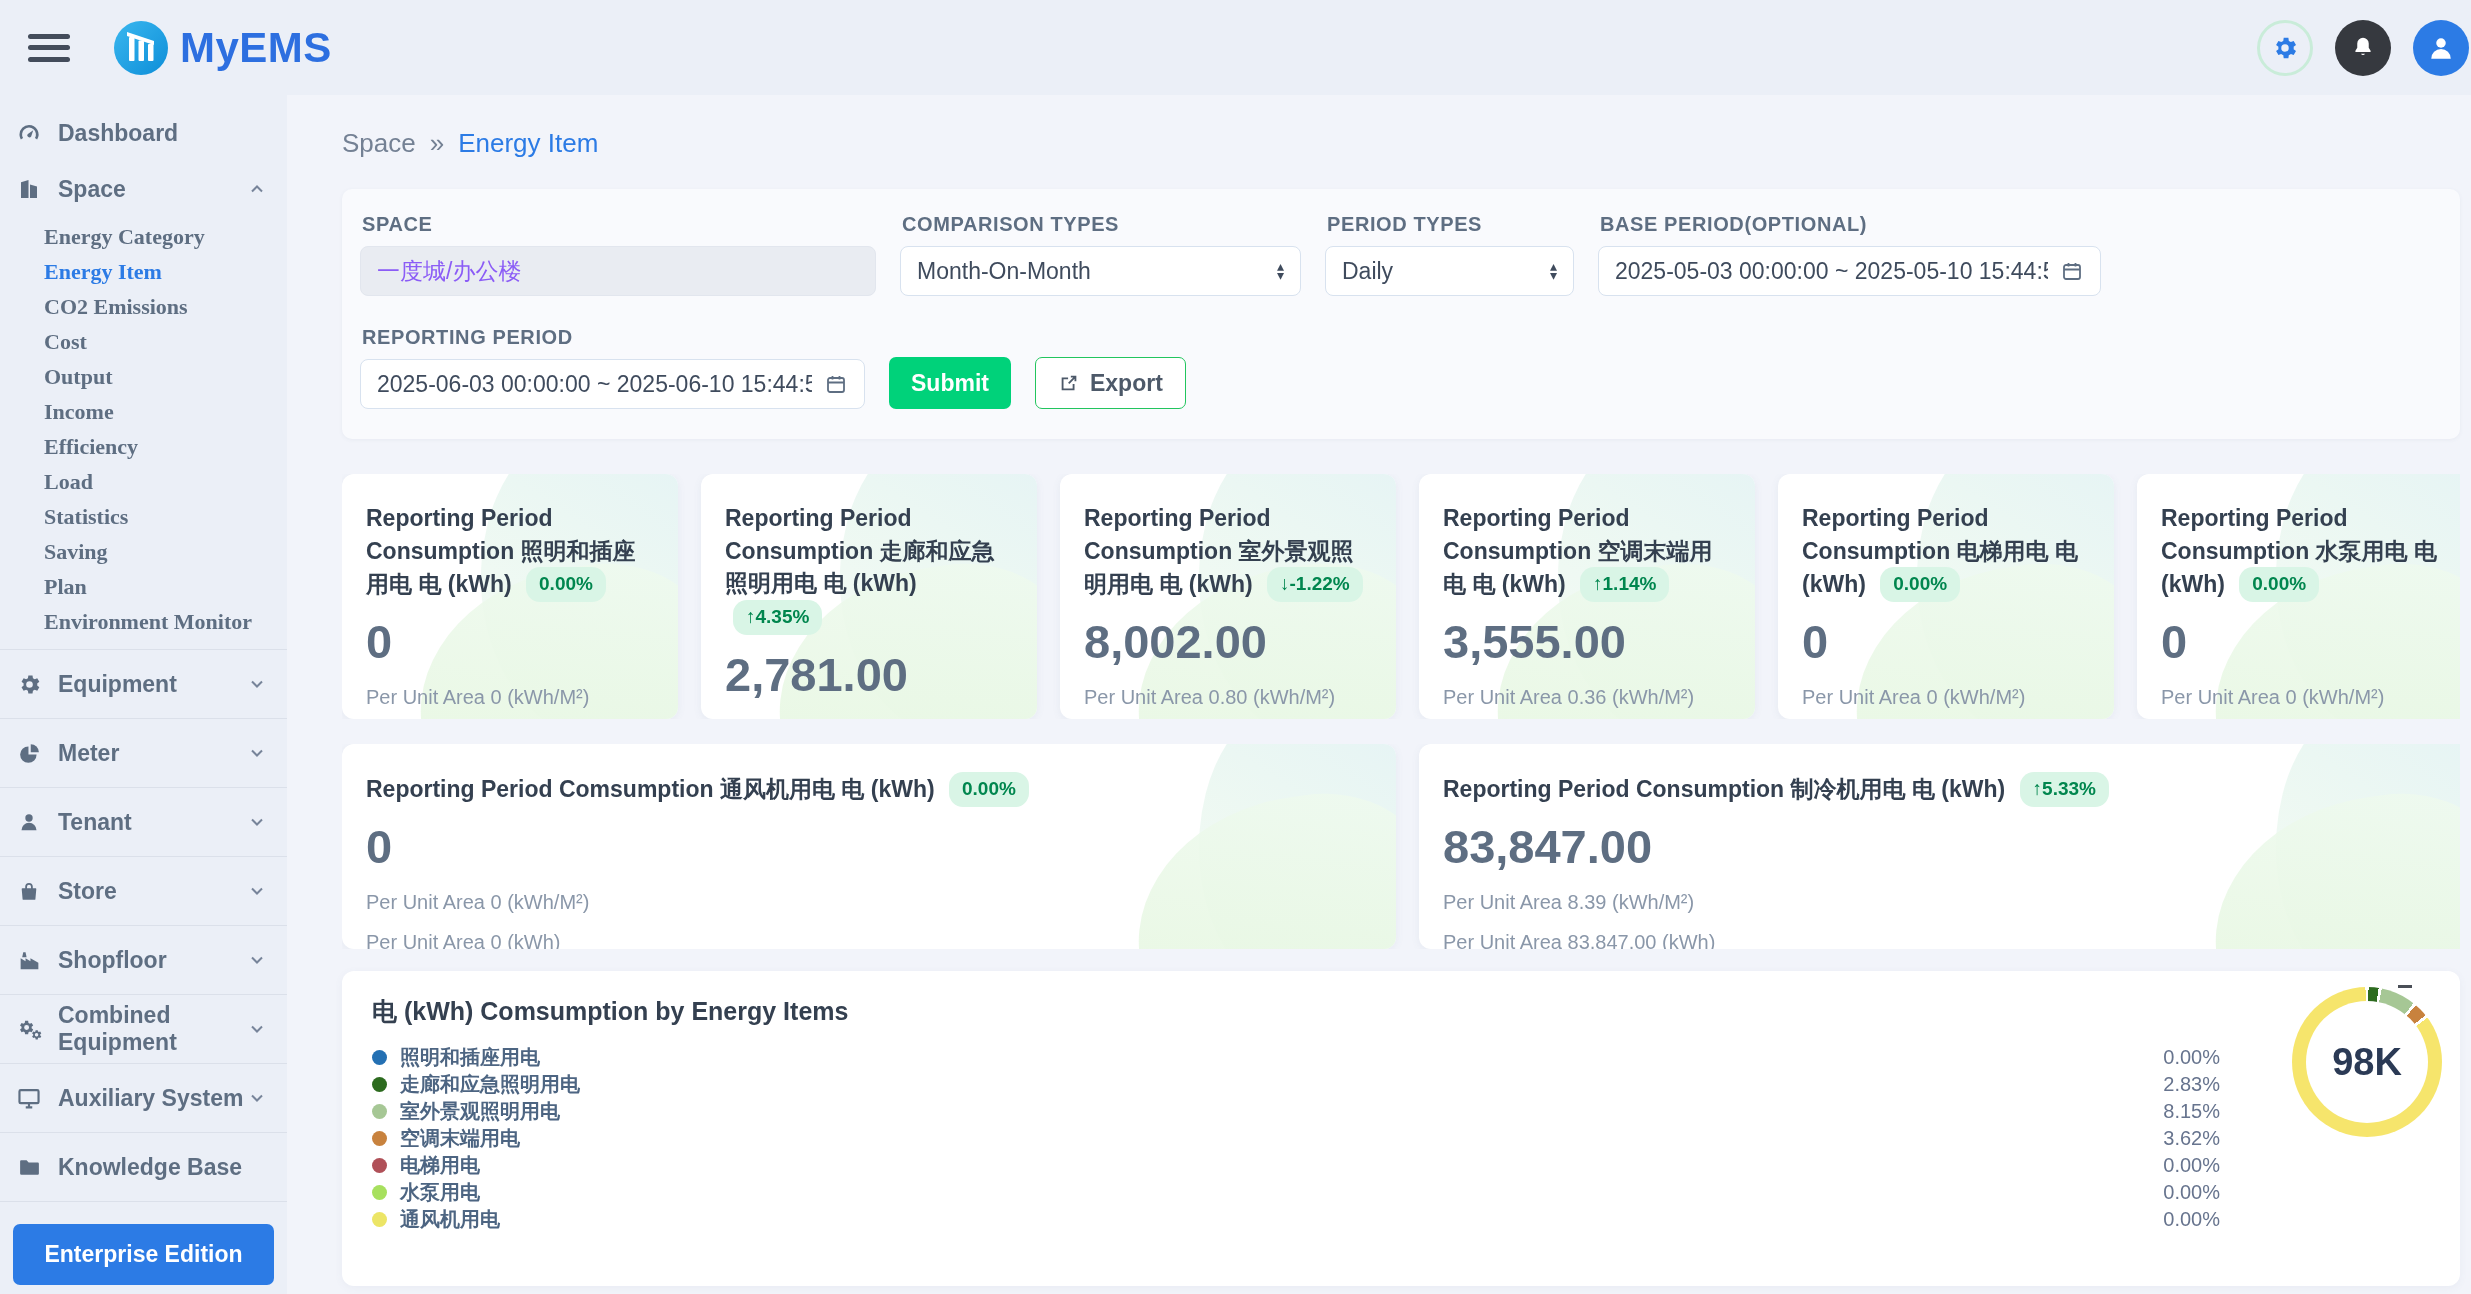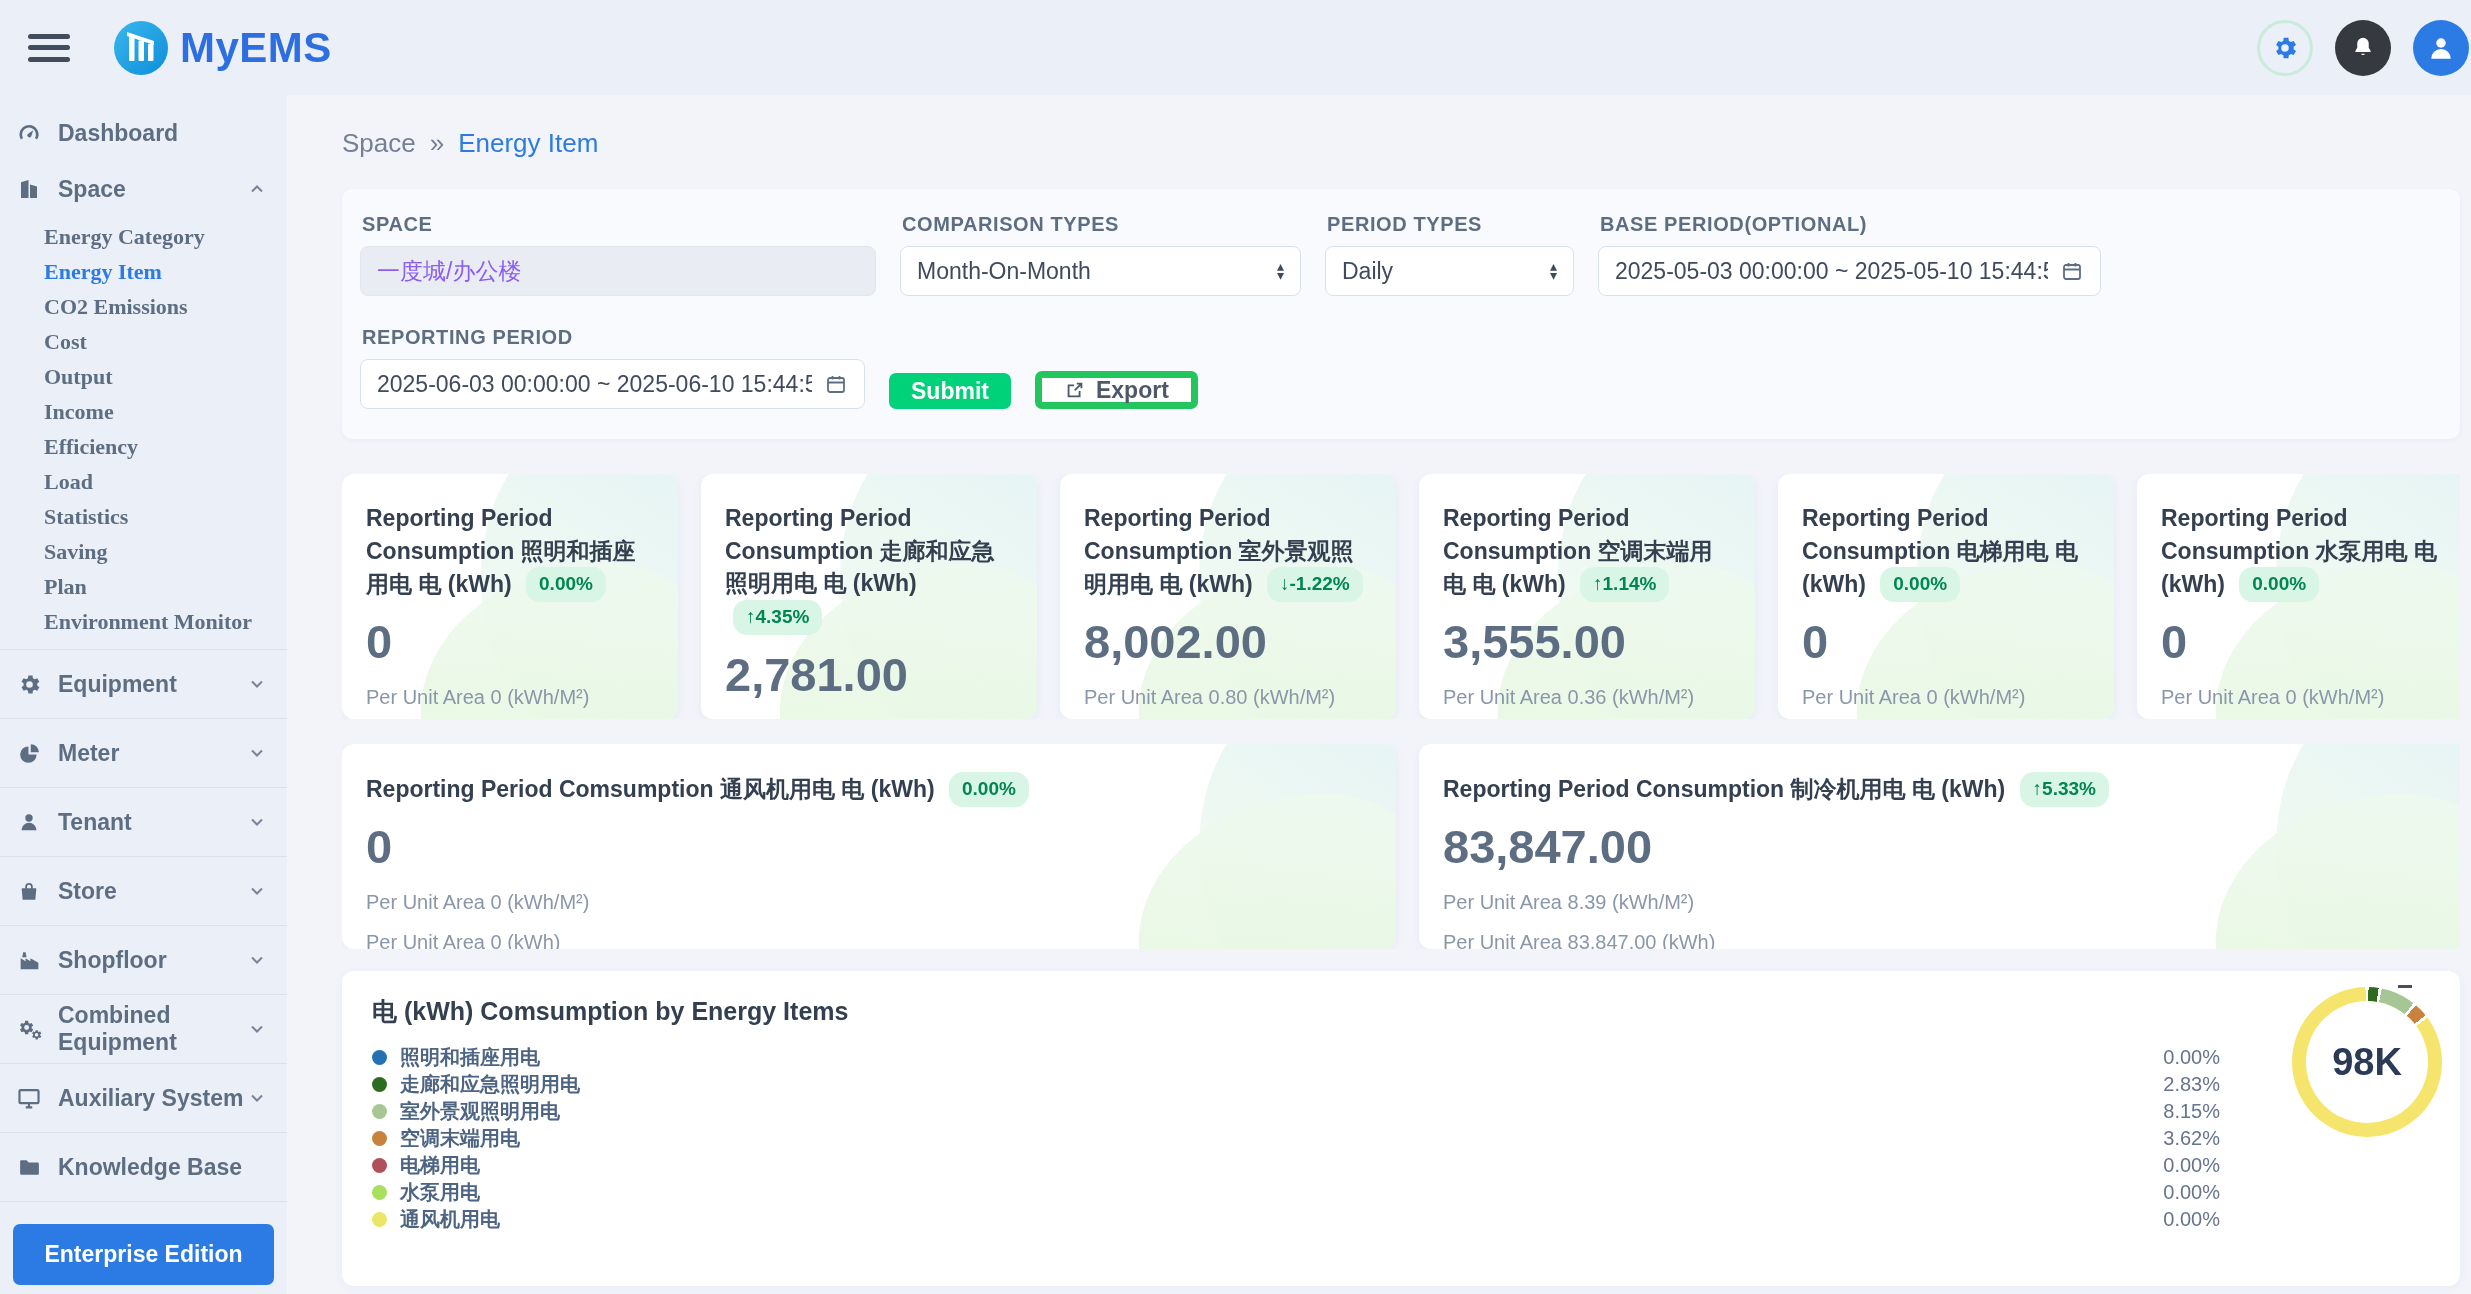--- a/index.html
+++ b/index.html
@@ -48,24 +48,24 @@
   .f-row + .f-row{margin-top:30px;}
   .f-group{display:flex;flex-direction:column;}
   .f-label{font-size:20px;font-weight:bold;color:#5e6e82;letter-spacing:.6px;margin:0 0 10px 2px;}
   .control{height:50px;border:1px solid #d8e2ef;border-radius:8px;background:#fff;font-size:23px;
            color:#3f4b5d;padding:0 16px;display:flex;align-items:center;}
   .control.disabled{background:#e9ecf2;border-color:#e2e6ee;color:#8b5cf6;}
   .control .val{flex:1;white-space:nowrap;overflow:hidden;}
   .ud{display:flex;flex-direction:column;line-height:.62;font-size:14px;color:#3f4b5d;
       font-family:"DejaVu Sans",sans-serif;margin-left:10px;}
   .cal{color:#5e6e82;margin-left:12px;flex:0 0 auto;display:flex;}
-  .btn{height:36px;border-radius:7px;display:flex;align-items:center;justify-content:center;
+  .btn{height:52px;border-radius:7px;display:flex;align-items:center;justify-content:center;
        font-size:23px;font-weight:bold;cursor:pointer;padding:12px 22px;}
   .btn-submit{background:#00d27a;color:#fff;}
-  .btn-export{background:#fff;color:#4d5969;border:7px solid #22c55e;gap:10px;}
+  .btn-export{background:#fff;color:#4d5969;border:1px solid #22c55e;gap:10px;}
 
   
   .cards-row{display:flex;gap:23px;margin-top:35px;overflow:hidden;}
   .cards-row.second{margin-top:25px;}
   .kpi{position:relative;background:#fff;border-radius:12px;box-shadow:0 2px 8px rgba(90,110,140,.08);
        overflow:hidden;width:336px;height:245px;padding:28px 24px;flex:0 0 auto;}
   .kpi.wide{width:1054px;height:205px;}
   .kpi-deco1{position:absolute;top:-60px;right:-70px;width:270px;height:330px;border-radius:45% 55% 40% 60%;
              background:linear-gradient(200deg,#def0f4 0%,#eaf7f0 55%,#f4fbf4 100%);opacity:.85;transform:rotate(14deg);}
   .kpi-deco2{position:absolute;bottom:-90px;right:-40px;width:300px;height:240px;border-radius:60% 40% 55% 45%;

